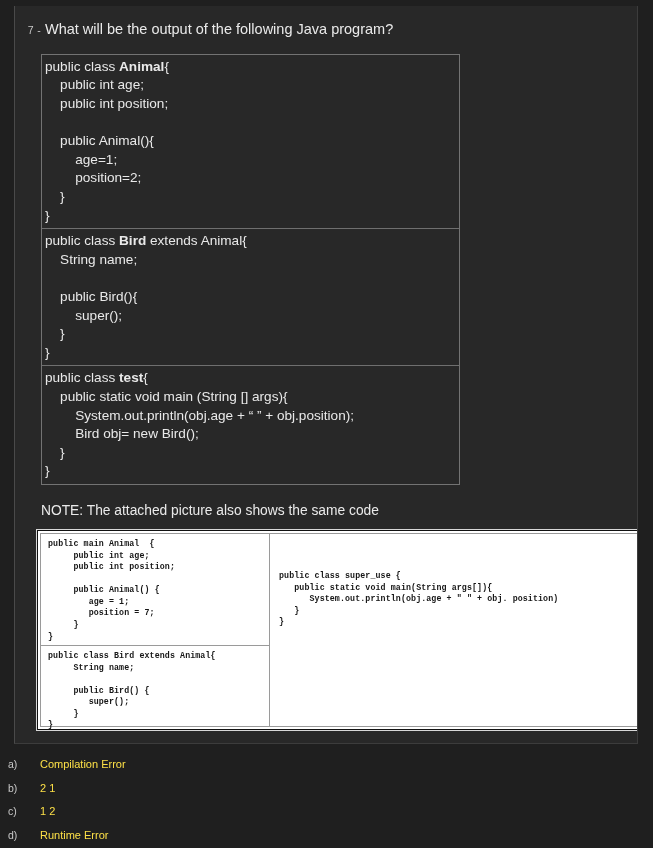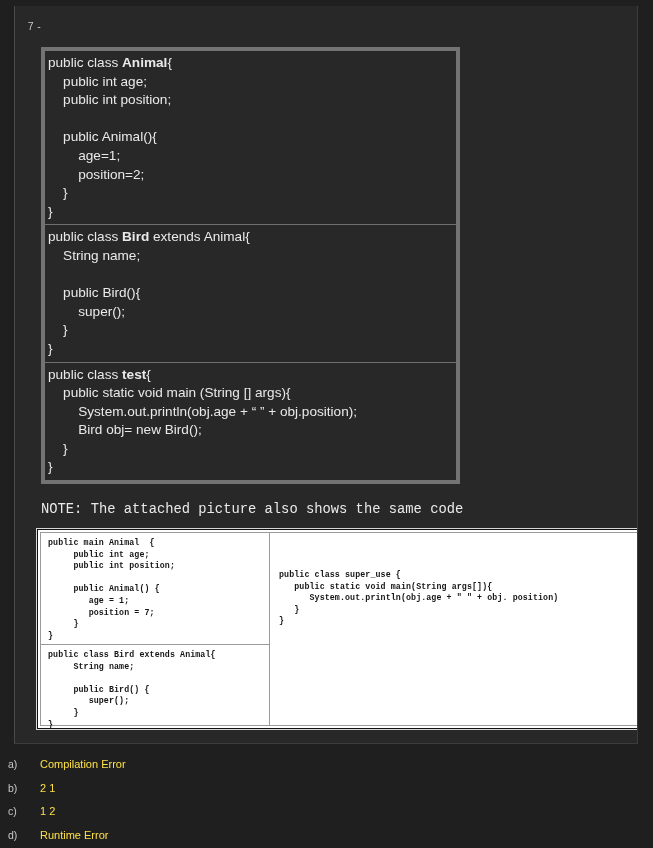--- a/index.html
+++ b/index.html
@@ -50,21 +50,21 @@
     font-size: 14.5px;
     color: #eaeaea;
     line-height: 1.3;
   }
 
   
   #code-table {
     margin: 15px 0 0 26px;
     width: 419px;
     box-sizing: border-box;
-    border: 4px solid #737373;
+    border: 1px solid #737373;
     background: #282828;
   }
   .code-cell {
     border-bottom: 1px solid #6f6f6f;
     padding: 3px 4px 3px 3px;
   }
   .code-cell:last-child { border-bottom: none; }
   .code-line {
     font-family: "Liberation Sans", sans-serif;
     font-size: 13.6px;
@@ -73,21 +73,20 @@
     white-space: pre;
   }
   .code-line.blank { color: transparent; }
   .code-line b { font-weight: bold; }
 
   
   #note-text {
     margin: 18px 0 0 26px;
     font-size: 13.8px;
     color: #eaeaea;
-    font-family: Liberation Mono, monospace;
   }
 
   
   #attached-picture {
     margin: 11px 0 0 21px;
     width: 607px;
     height: 202px;
     box-sizing: border-box;
     background: #ffffff;
     border: 1px solid #d8d8d8;
@@ -167,20 +166,21 @@
     padding-left: 10px;
   }
 </style>
 </head>
 <body>
 
 <div id="question-card">
 
   <div id="stem-row">
     <div id="stem-number">7 -</div>
+    <div id="stem-text">What will be the output of the following Java program?</div>
   </div>
 
   <div id="code-table">
       <div class="code-cell">
         <div class="code-line">public class <b>Animal</b>{</div>
         <div class="code-line">    public int age;</div>
         <div class="code-line">    public int position;</div>
         <div class="code-line blank"> </div>
         <div class="code-line">    public Animal(){</div>
         <div class="code-line">        age=1;</div>

